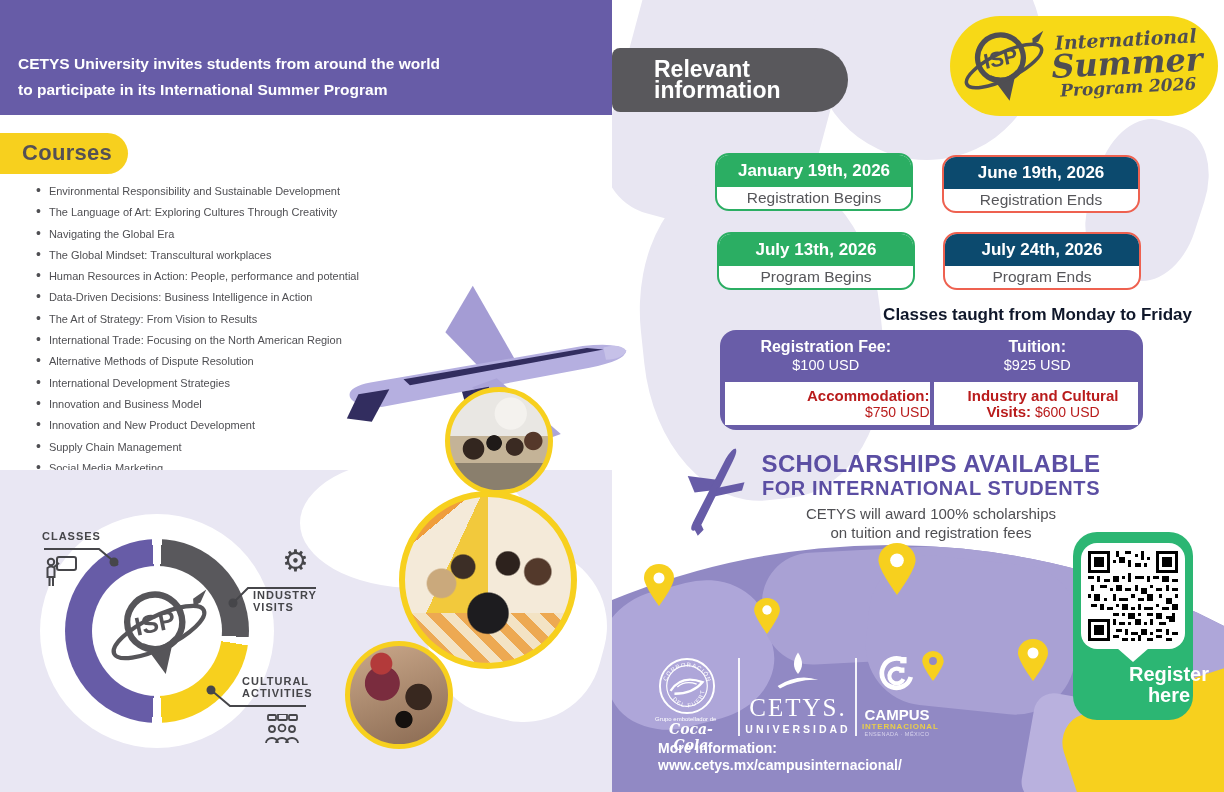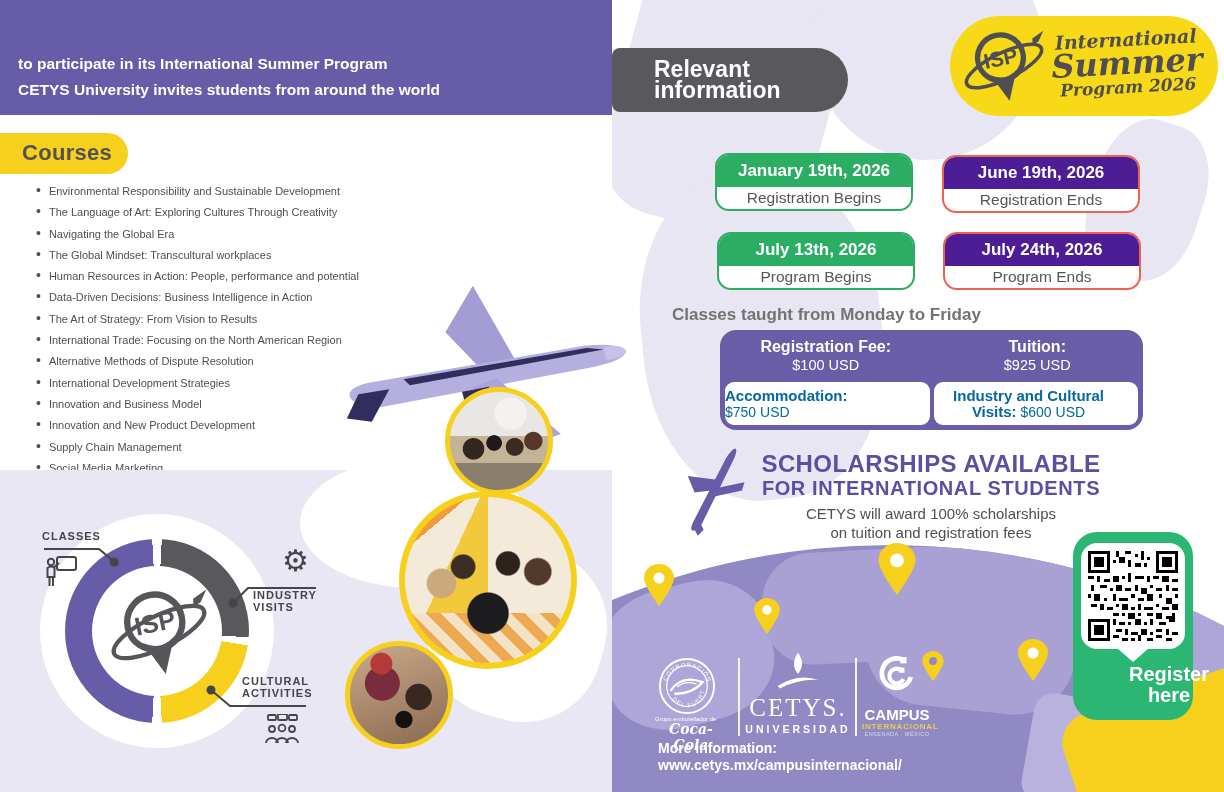--- a/index.html
+++ b/index.html
@@ -65,33 +65,33 @@
      font-family:"DejaVu Serif",serif;font-style:italic;font-weight:700;transform:rotate(-3deg);}
   .bt1{font-size:19px;line-height:20px;}
   .bt2{font-size:32px;line-height:28px;}
   .bt3{font-size:17px;line-height:20px;}
 
   .date-card{width:198px;height:58px;border-radius:14px;overflow:hidden;background:#fff;box-sizing:border-box;border:2px solid;}
   .date-card.green{border-color:#2BAE63;}
   .date-card.red{border-color:#EE6150;}
   .date-top{height:32px;display:flex;align-items:center;justify-content:center;color:#fff;font-weight:700;font-size:17px;}
   .green .date-top{background:#2BAE63;}
-  .red .date-top{background:#4c1d95;}
+  .red .date-top{background:#0c4a6e;}
   .date-bottom{height:22px;display:flex;align-items:center;justify-content:center;color:#56565A;font-size:15.5px;font-weight:500;}
 
-  .schedule{left:60px;top:305px;width:520px;text-align:left;color:#737373;font-weight:700;font-size:17px;}
+  .schedule{left:60px;top:305px;width:520px;text-align:right;color:#0f172a;font-weight:700;font-size:17px;}
 
   .fee-card{left:108px;top:330px;width:423px;height:100px;background:#695DA8;border-radius:16px;}
   .fee-top{position:absolute;left:0;top:0;right:0;height:50px;display:flex;}
   .fee-cell{flex:1;text-align:center;color:#fff;padding-top:8px;}
   .fee-label{font-weight:700;font-size:16px;display:block;}
   .fee-value{font-size:14.5px;}
   .fee-bottom{position:absolute;left:5px;right:5px;bottom:5px;height:43px;display:flex;gap:4px;}
-  .fee-white{flex:1;background:#fff;border-radius:9px;display:flex;flex-direction:column;
-             align-items:flex-start;justify-content:center;color:#0369a1;font-size:14px;line-height:16px;text-align:center;}
+  .fee-white{flex:1;background:#fff;border-radius:0;display:flex;flex-direction:column;
+             align-items:flex-end;justify-content:center;color:#b91c1c;font-size:14px;line-height:16px;text-align:center;}
   .fee-white .b{font-weight:700;font-size:15px;}
 
   .scholar{left:69px;top:444px;width:500px;text-align:center;}
   .sch-title{color:#5B4EA3;font-weight:800;font-size:24px;letter-spacing:.4px;line-height:25px;margin-top:7px;}
   .sch-sub{color:#5B4EA3;font-weight:600;font-size:20px;letter-spacing:.6px;line-height:24px;}
   .sch-desc{color:#4F4F53;font-size:15px;line-height:19px;margin-top:4px;}
 
   .globe-base{position:absolute;left:0;top:0;width:612px;height:792px;
      clip-path:circle(730px at 278px 1275px);background:#9189C4;}
 
@@ -106,22 +106,22 @@
 
   .pin{position:absolute;}
   .leader{stroke:#46464A;stroke-width:2;fill:none;}
 </style>
 </head>
 <body>
 
 <div id="poster">
 
   <div class="abs banner">
+    <div>CETYS University invites students from around the world</div>
     <div>to participate in its International Summer Program</div>
-    <div>CETYS University invites students from around the world</div>
   </div>
 
   <div class="abs courses-pill">Courses</div>
 
   <div class="abs course-list">
     <div class="course-item">Environmental Responsibility and Sustainable Development</div>
     <div class="course-item">The Language of Art: Exploring Cultures Through Creativity</div>
     <div class="course-item">Navigating the Global Era</div>
     <div class="course-item">The Global Mindset: Transcultural workplaces</div>
     <div class="course-item">Human Resources in Action:  People, performance and potential</div>

